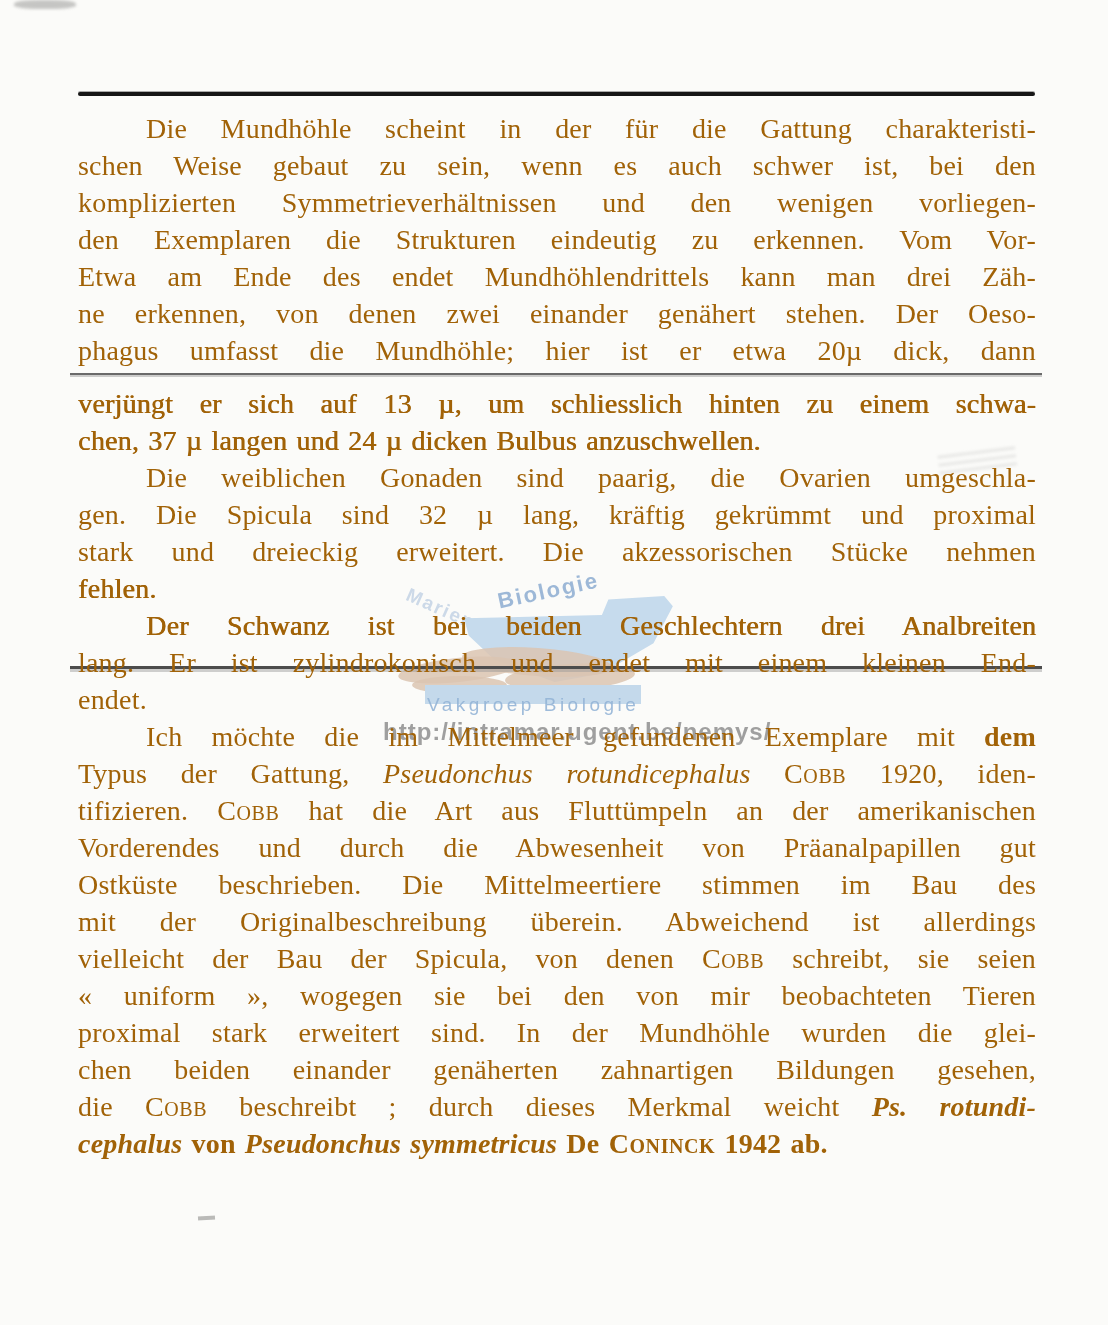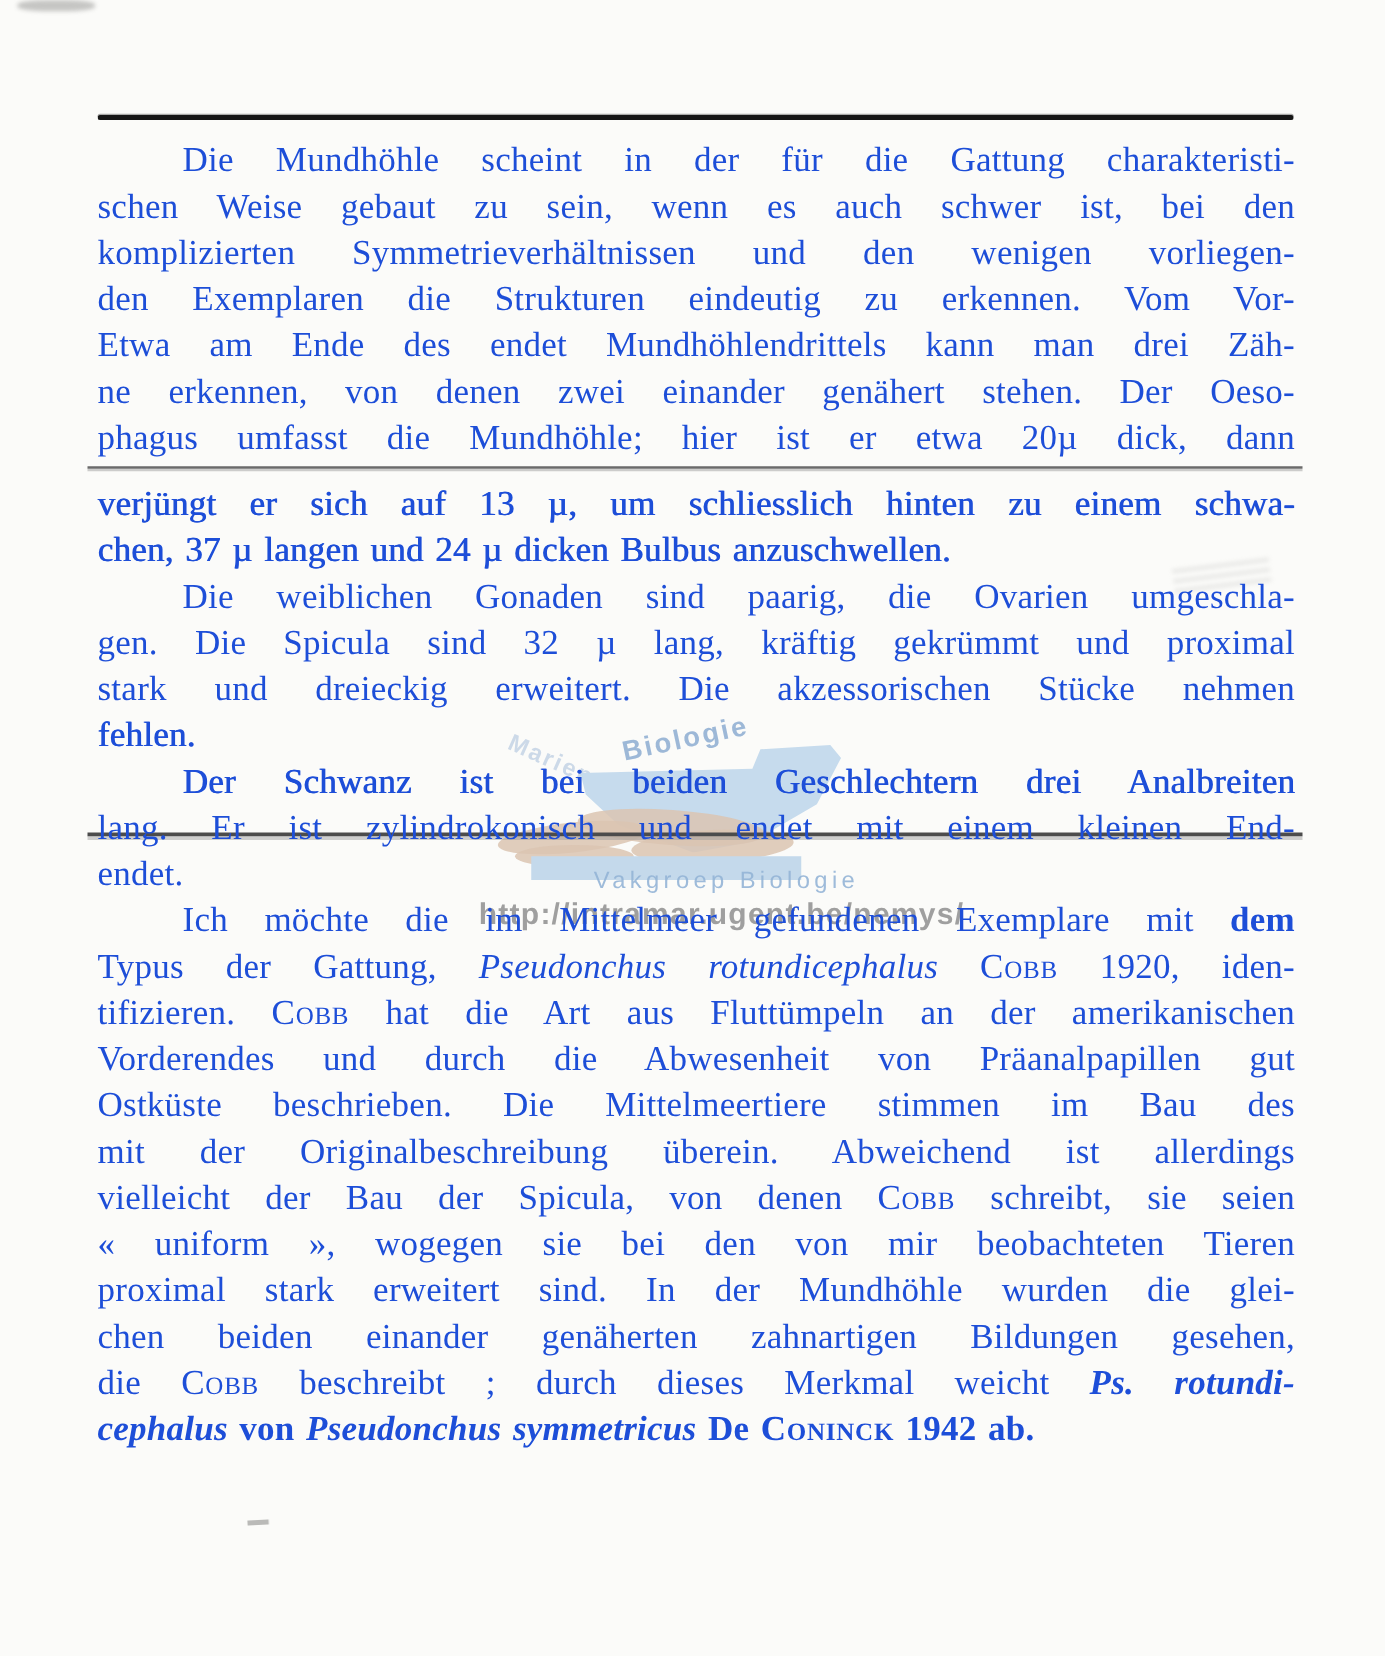--- a/index.html
+++ b/index.html
@@ -23,38 +23,38 @@
     clip-path:polygon(2% 26%,66% 22%,69% 4%,95% 0%,99% 12%,90% 55%,66% 90%,44% 100%,16% 74%,4% 46%);
   }
   .wm-wave{background:#dac4b2;border-radius:50%;opacity:.85;}
   .wm-wave.w1{left:398px;top:658px;width:120px;height:24px;transform:rotate(-6deg);}
   .wm-wave.w2{left:462px;top:648px;width:150px;height:28px;transform:rotate(4deg);}
   .wm-wave.w3{left:505px;top:664px;width:130px;height:26px;transform:rotate(-3deg);}
   .wm-wave.w4{left:412px;top:676px;width:95px;height:18px;}
   .wm-bar{left:425px;top:685px;width:216px;height:19px;background:#c4d9eb;}
   .wm-label{
     left:427px;top:694px;font-family:"Liberation Sans", sans-serif;
-    font-size:19px;letter-spacing:3.5px;color:rgba(148,180,214,.9);white-space:nowrap;margin-left:48px;
+    font-size:19px;letter-spacing:3.5px;color:rgba(148,180,214,.9);white-space:nowrap;
   }
   .wm-url{
     left:383px;top:718px;font-family:"Liberation Sans", sans-serif;font-weight:bold;
     font-size:24px;letter-spacing:1px;color:rgba(128,128,128,.75);white-space:nowrap;
   }
 
   
   .smudge{position:absolute;z-index:0;filter:blur(1.5px);}
   .smudge-topleft{left:14px;top:0;width:62px;height:9px;background:#9a9a98;opacity:.55;border-radius:40%;}
   .smudge-right{left:938px;top:446px;width:78px;height:24px;opacity:.28;transform:rotate(-7deg);
     background:repeating-linear-gradient(0deg,#b5b5b3 0 3px,transparent 3px 8px);}
   .smudge-bottomdash{left:198px;top:1216px;width:17px;height:4px;background:#8f8f8d;opacity:.6;transform:rotate(-3deg);filter:blur(.5px);}
 
   
   #text-flow{
     position:absolute;left:78px;top:0;width:958px;z-index:1;
-    padding-top:92px;color:#1d4ed8;
+    padding-top:92px;color:#a16207;
     font-size:28px;line-height:37px;word-spacing:2px;letter-spacing:.2px;
   }
   .para{margin:0;}
   .line{white-space:normal;}
   .jline{text-align:justify;text-align-last:justify;}
   .end{text-align:center;text-align-last:left;}
   .ind{text-indent:68px;}
   .hv{text-shadow:.6px 0 0 currentColor;}
   .it{font-style:italic;}
   .bd{font-weight:bold;}

